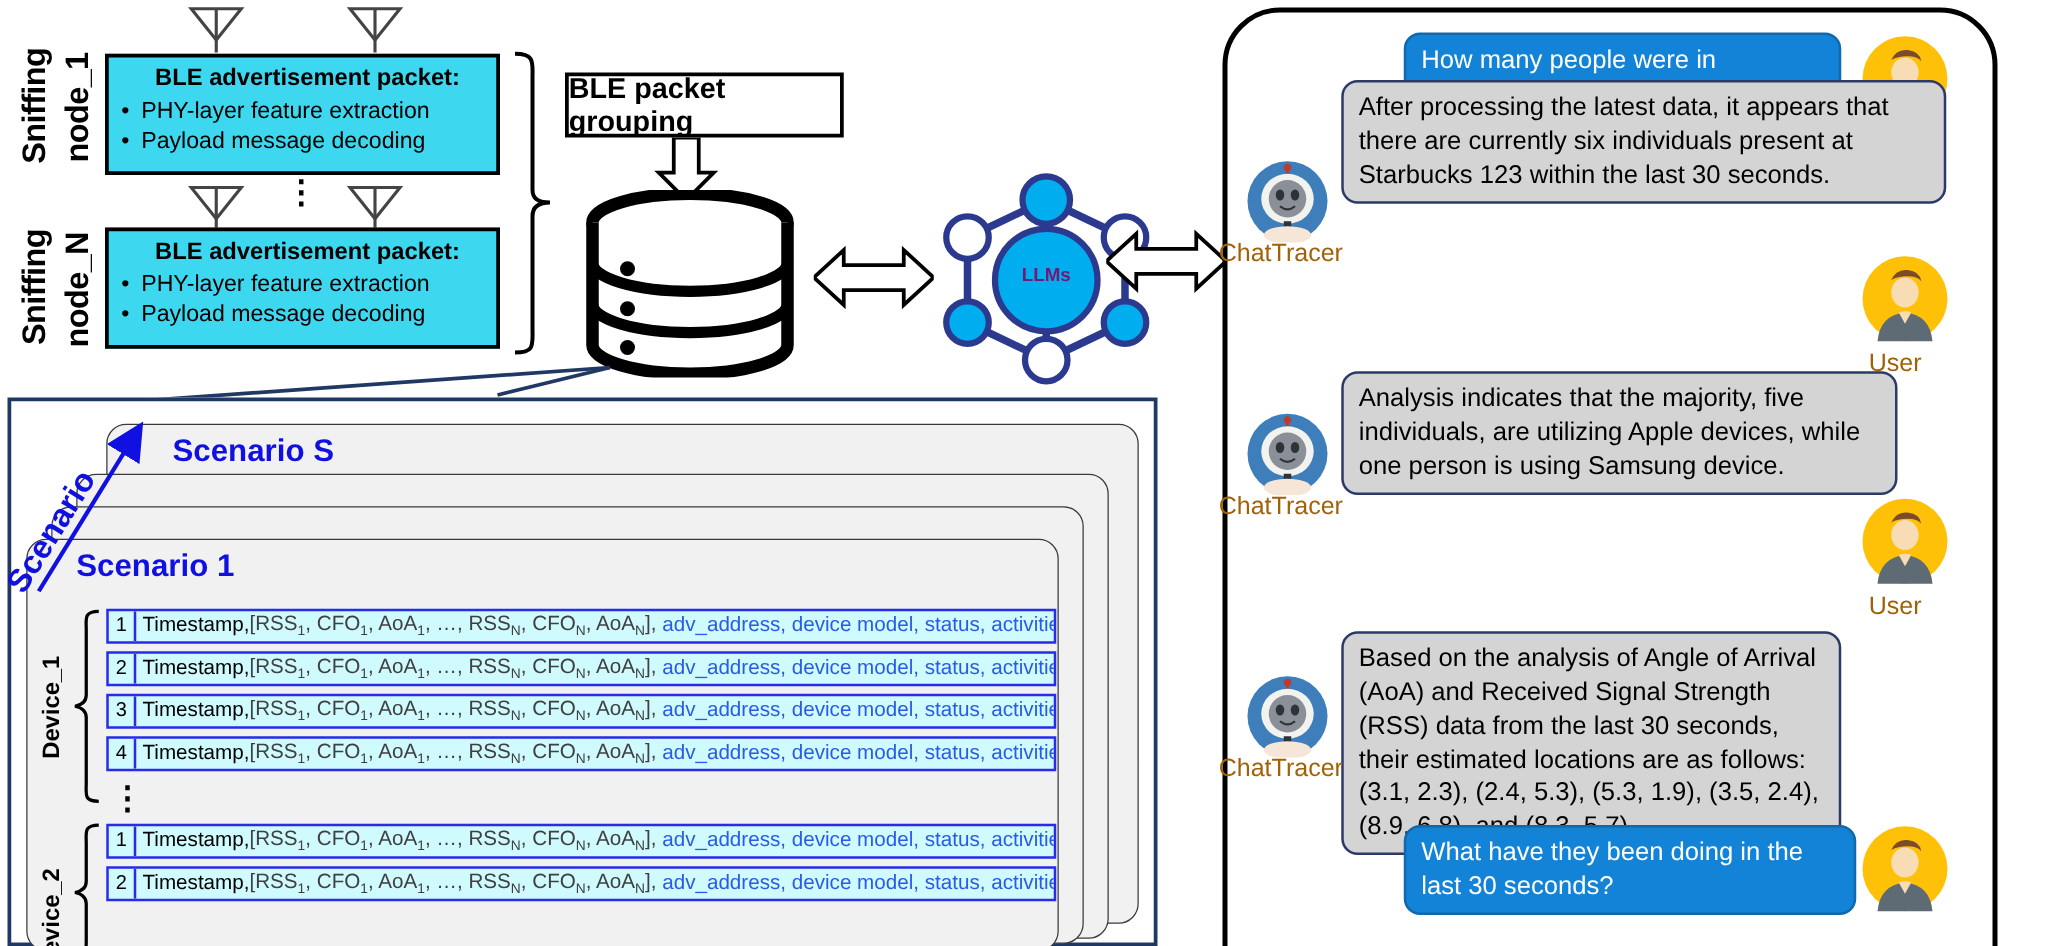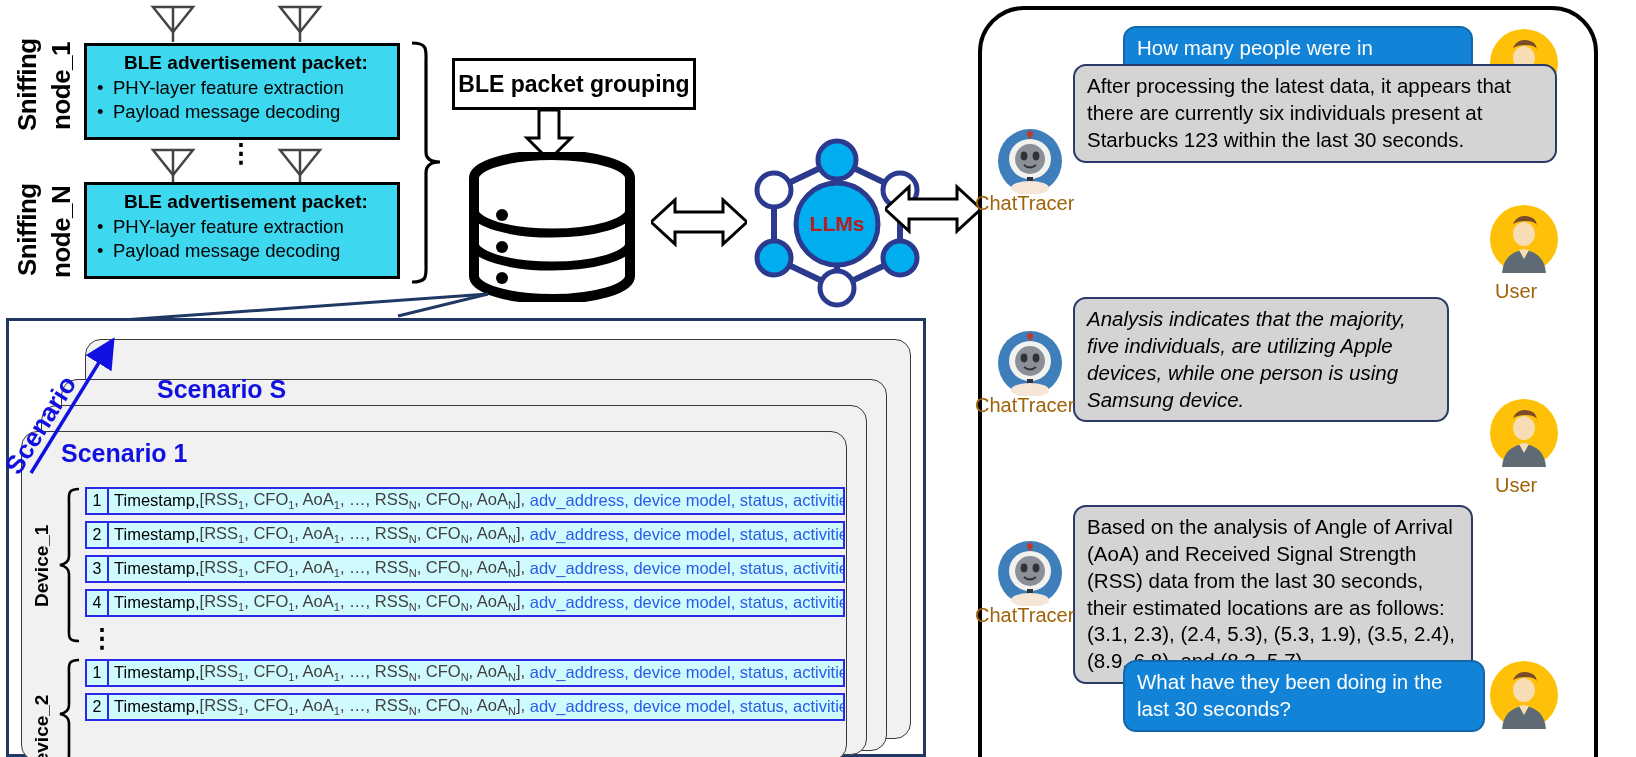--- a/index.html
+++ b/index.html
@@ -45,21 +45,21 @@
     position: absolute;
     border: 3px solid #000;
     background: #fff;
     display: flex; align-items: center; justify-content: center;
     font-weight: bold; font-size: 23px; color: #000;
   }
 
   
   .llm-text {
     position: absolute;
-    color: #b91c1c; font-weight: bold; font-size: 21px;
+    color: #701a75; font-weight: bold; font-size: 15px;
     text-align:center; width: 100%;
   }
 
   
   .chat-panel {
     position: absolute;
     border: 4px solid #000;
     border-radius: 46px;
     background: #fff;
   }
@@ -197,21 +197,21 @@
     <div class="node-li">
       <span class="bullet">•</span>
       <span>Payload message decoding</span>
     </div>
   </div>
 
   <svg style="position:absolute;left:404px;top:40px;" width="50" height="245">
     <path d="M8,3 C24,3 22,10 22,22 L22,112 C22,120 28,122 36,122 C28,122 22,125 22,133 L22,222 C22,236 24,242 8,242" fill="none" stroke="#000" stroke-width="3.2"></path>
   </svg>
 
-  <div class="group-box" style="left:452px;top:58px;width:244px;height:52px;">
+  <div class="group-box" style="left:452px;top:58px;width:223px;height:52px;">
     <span>BLE packet grouping</span>
   </div>
 
   <svg style="position:absolute;left:521px;top:110px;" width="60" height="52">
     <polygon points="18,0 38,0 38,28 50,28 28,50 6,28 18,28" fill="#fff" stroke="#000" stroke-width="3"></polygon>
   </svg>
 
   <svg style="position:absolute;left:462px;top:152px;" width="180" height="150">
     <ellipse cx="90" cy="26" rx="78" ry="23" fill="#fff" stroke="#000" stroke-width="10"></ellipse>
     <path d="M12,26 L12,124 A78,23 0 0,0 168,124 L168,26" fill="#fff" stroke="#000" stroke-width="10"></path>
@@ -255,21 +255,21 @@
     <line x1="390" y1="28" x2="480" y2="6" stroke="#1F3864" stroke-width="3"></line>
   </svg>
 
   <div class="scenario-outer" style="left:6px;top:318px;width:920px;height:439px;">
 
     <div class="scn-card" style="left:76px;top:18px;width:826px;height:400px;"></div>
     <div class="scn-card" style="left:52px;top:58px;width:826px;height:372px;"></div>
     <div class="scn-card" style="left:32px;top:84px;width:826px;height:350px;"></div>
     <div class="scn-card" style="left:12px;top:110px;width:826px;height:330px;"></div>
 
-    <div class="scn-title" style="left:148px;top:26px;margin-top:28px;">Scenario S</div>
+    <div class="scn-title" style="left:129px;top:26px;">Scenario S</div>
     <div class="scn-title" style="left:52px;top:118px;">Scenario 1</div>
 
     <svg style="position:absolute;left:10px;top:10px;" width="110" height="150">
       <defs>
         <marker id="sarrow" markerWidth="9" markerHeight="9" refX="7" refY="4.5" orient="auto">
           <polygon points="0,0 9,4.5 0,9" fill="#1010E0"></polygon>
         </marker>
       </defs>
       <line x1="12" y1="142" x2="92" y2="12" stroke="#1010E0" stroke-width="3.4" marker-end="url(#sarrow)"></line>
     </svg>
@@ -370,21 +370,21 @@
 
   <svg class="avatar" style="left:1489px;top:204px;" width="70" height="70">
     <circle cx="35" cy="35" r="34" fill="#FFC107"></circle>
     <path d="M35,18 a11,12 0 1,1 -0.1,0z" fill="#F7DCB4"></path>
     <path d="M24,20 q4,-9 13,-8 q10,1 11,9 q-3,-4 -11,-4 q-8,0 -13,3z" fill="#7B4B2A"></path>
     <path d="M13,69 q2,-21 22,-23 q20,2 22,23z" fill="#5E6B75"></path>
     <path d="M30,46 l5,9 l5,-9 q-5,-2 -10,0z" fill="#F7DCB4"></path>
   </svg>
   <div class="side-label" style="left:1495px;top:280px;">User</div>
 
-  <div class="bubble bot" style="left:1073px;top:297px;width:376px;font-style:italic;">
+  <div class="bubble bot" style="left:1073px;top:297px;width:445px;">
     <span>Analysis indicates that the majority, five individuals, are utilizing Apple devices, while one person is using Samsung device.</span>
   </div>
   <svg class="bot-avatar" style="left:997px;top:330px;" width="66" height="66">
     <circle cx="33" cy="33" r="32" fill="#3D7EBB"></circle>
     <line x1="33" y1="6" x2="33" y2="14" stroke="#C0392B" stroke-width="2"></line>
     <circle cx="33" cy="6" r="3" fill="#C0392B"></circle>
     <ellipse cx="33" cy="31" rx="21" ry="20" fill="#F2F2EF"></ellipse>
     <ellipse cx="33" cy="31" rx="15" ry="15" fill="#8A8F98"></ellipse>
     <ellipse cx="27" cy="28" rx="3.4" ry="4.4" fill="#2E3338"></ellipse>
     <ellipse cx="39" cy="28" rx="3.4" ry="4.4" fill="#2E3338"></ellipse>

